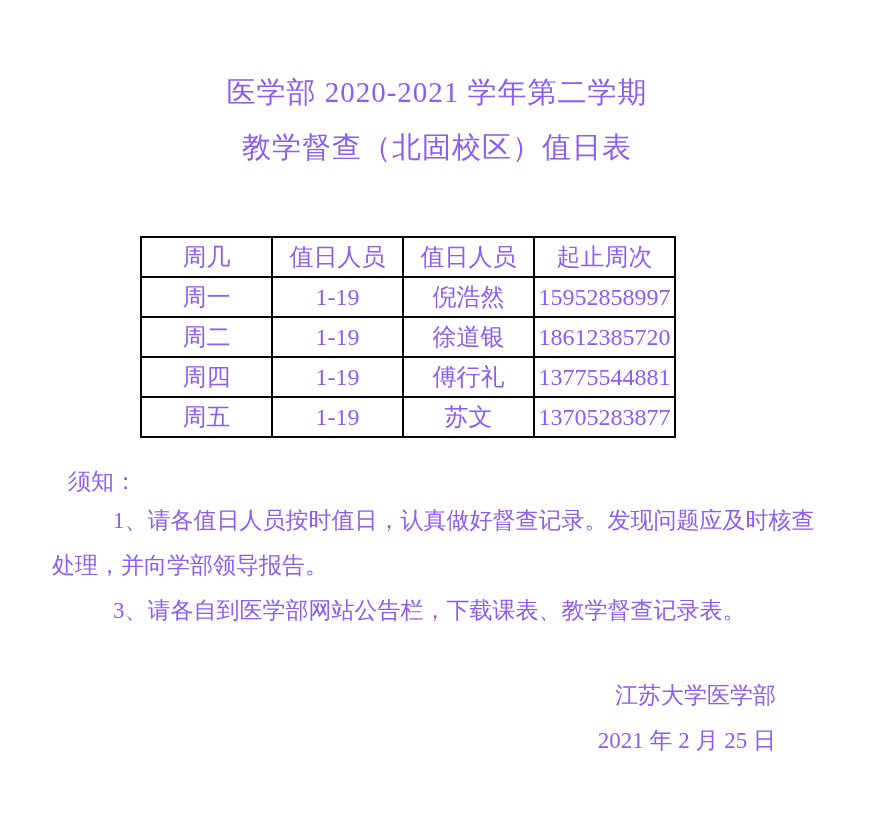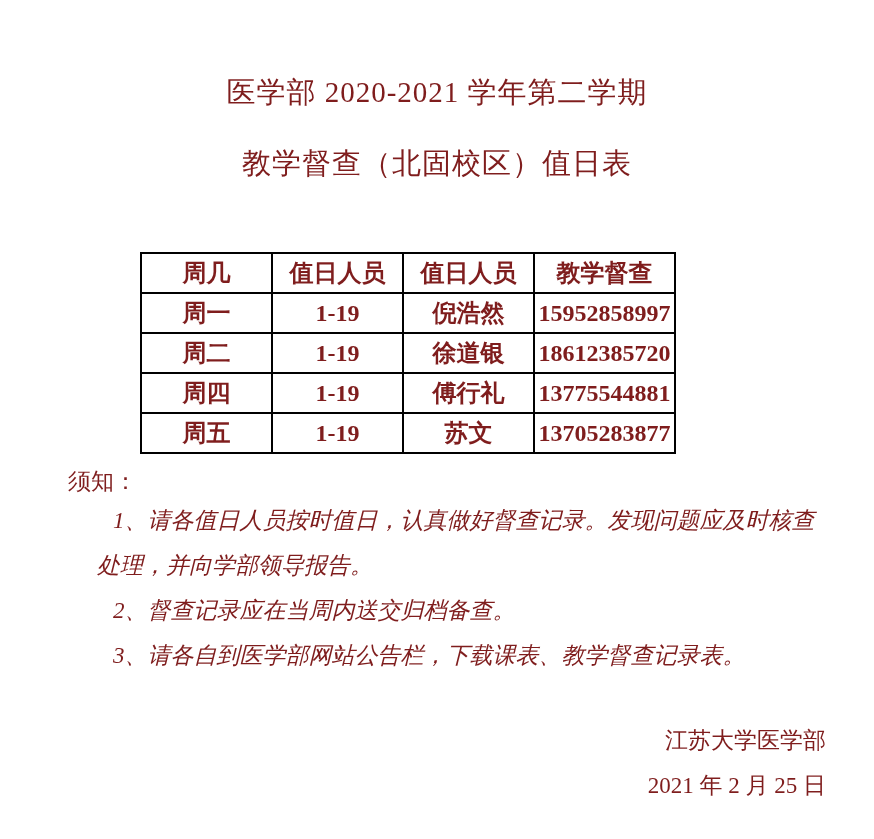--- a/index.html
+++ b/index.html
@@ -5,73 +5,72 @@
   html, body {
     margin: 0;
     padding: 0;
     background: #ffffff;
   }
   .doc {
     position: relative;
     width: 874px;
     height: 815px;
     background: #ffffff;
-    color: #7f1d1d;
+    color: #8b5cf6;
     font-family: "Liberation Serif", "DejaVu Serif", serif;
     overflow: hidden;
   }
   .title {
     text-align: center;
     font-size: 29px;
     line-height: 29px;
     font-weight: normal;
     letter-spacing: 1px;
   }
   .title1 { padding-top: 78px; }
-  .title2 { margin-top: 42px; }
+  .title2 { margin-top: 26px; }
 
   table.duty {
     border-collapse: collapse;
     margin: 74px 0 0 140px;
     table-layout: fixed;
   }
   table.duty th,
   table.duty td {
     border: 2px solid #000000;
     height: 38px;
     text-align: center;
     vertical-align: middle;
     font-size: 24px;
-    font-weight: bold;
+    font-weight: normal;
     padding: 0;
   }
   .col-day   { width: 131px; }
   .col-weeks { width: 131px; }
   .col-name  { width: 131px; }
   .col-phone { width: 141px; }
 
   .notes-label {
-    margin: 16px 0 0 68px;
+    margin: 32px 0 0 68px;
     font-size: 23px;
     line-height: 23px;
   }
   .notes { margin-top: 5px; }
   .note-line {
     font-size: 23px;
     line-height: 45px;
     white-space: nowrap;
-    font-style: italic;
   }
   .note-line.first { margin-left: 113px; }
-  .note-line.cont  { margin-left: 97px; }
+  .note-line.cont  { margin-left: 52px; }
   .note-num { display: inline-block; }
 
   .footer {
     margin-top: 40px;
-    padding-right: 48px;
+    padding-right: 98px;
     text-align: right;
     font-size: 23px;
     line-height: 45px;
   }
 </style>
 </head>
 <body>
 
 <div class="doc">
 
@@ -84,21 +83,21 @@
       <col class="col-day">
       <col class="col-weeks">
       <col class="col-name">
       <col class="col-phone">
     </colgroup>
     <thead>
       <tr>
         <th>周几</th>
         <th>值日人员</th>
         <th>值日人员</th>
-        <th>教学督查</th>
+        <th>起止周次</th>
       </tr>
     </thead>
     <tbody>
       <tr>
         <td>周一</td>
         <td>1-19</td>
         <td>倪浩然</td>
         <td>15952858997</td>
       </tr>
       <tr>
@@ -123,23 +122,20 @@
   </table>
 
   <div class="notes-label">须知：</div>
 
   <div class="notes">
     <div class="note-line first">
       <span class="note-num">1、</span><span>请各值日人员按时值日，认真做好督查记录。发现问题应及时核查</span>
     </div>
     <div class="note-line cont">处理，并向学部领导报告。</div>
     <div class="note-line first">
-      <span class="note-num">2、</span><span>督查记录应在当周内送交归档备查。</span>
-    </div>
-    <div class="note-line first">
       <span class="note-num">3、</span><span>请各自到医学部网站公告栏，下载课表、教学督查记录表。</span>
     </div>
   </div>
 
   <div class="footer">
     <div>江苏大学医学部</div>
     <div>2021 年 2 月 25 日</div>
   </div>
 
 </div>

